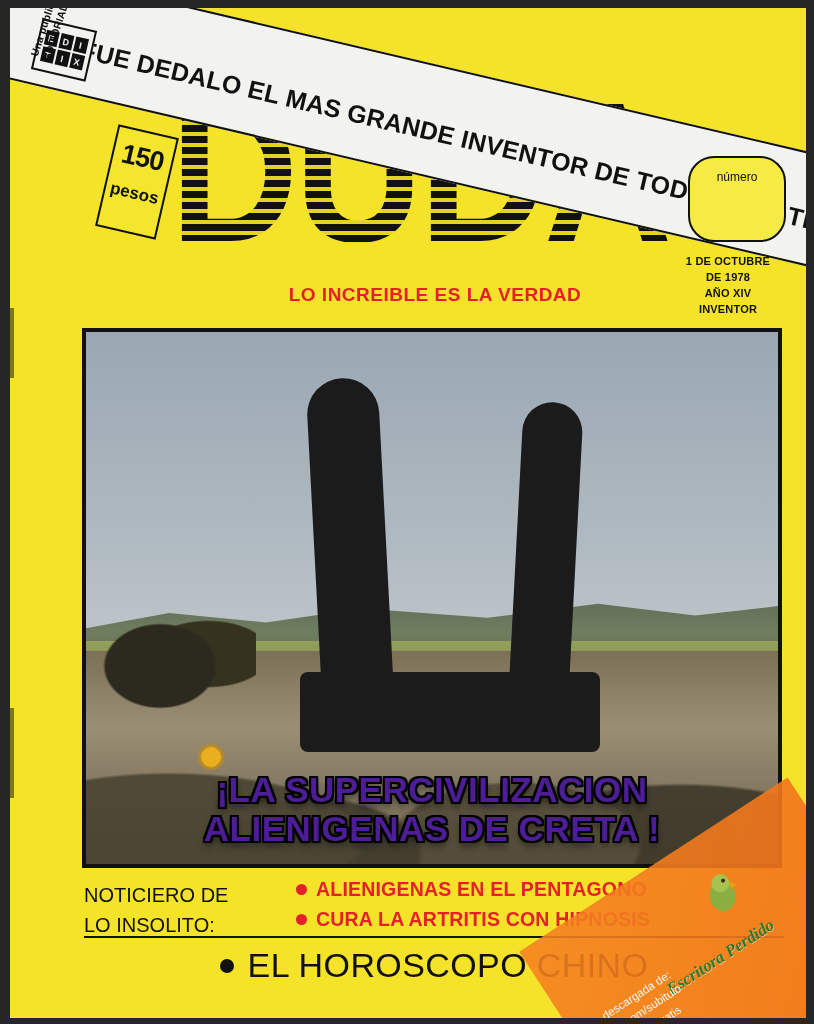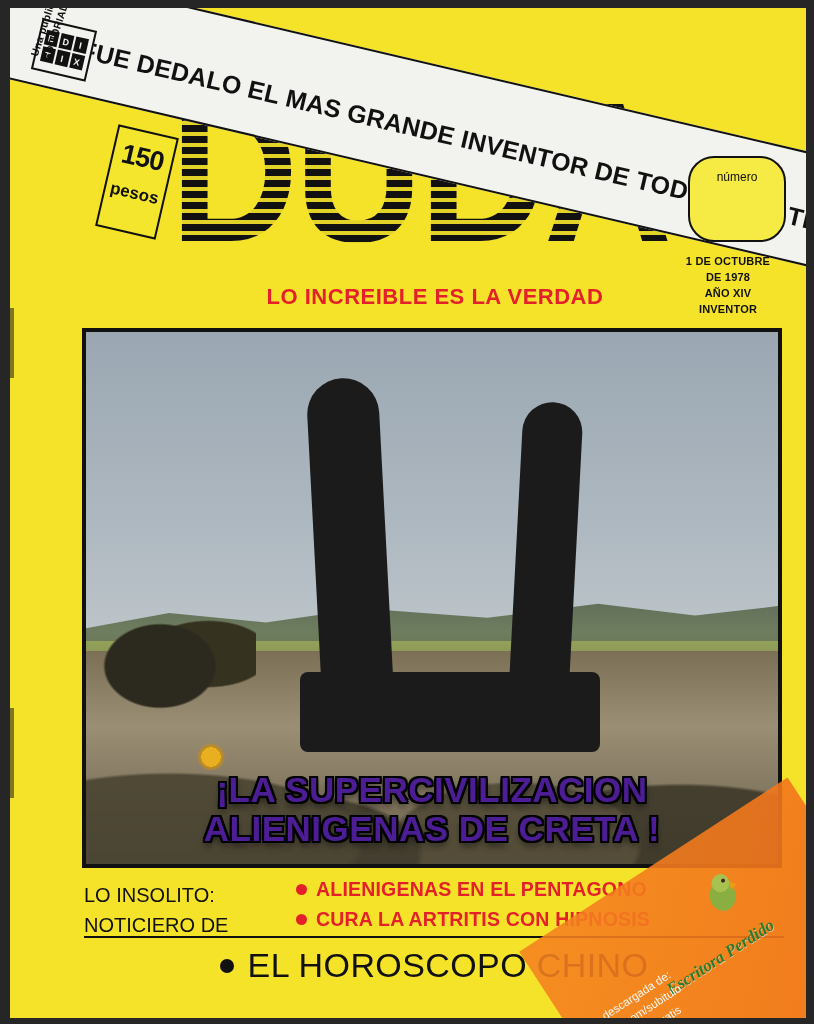--- a/index.html
+++ b/index.html
@@ -179,21 +179,21 @@
     color: #111;
     line-height: 1.45;
     letter-spacing: 0.2px;
   }
   
   .tagline {
     position: absolute;
     left: 190px; top: 276px;
     width: 470px;
     text-align: center;
-    font-size: 22px;
+    font-size: 19px;
     font-weight: bold;
     color: #e4202a;
     letter-spacing: 0.5px;
   }
   
   .photo-frame {
     position: absolute;
     left: 72px; top: 320px;
     width: 700px; height: 540px;
     border: 4px solid #111;
@@ -446,22 +446,22 @@
       <div class="horn-base"></div>
       <div class="shrub"></div>
       <div class="flower"></div>
       <div class="photo-headline">
         <div>¡LA SUPERCIVILIZACION</div>
         <div>ALIENIGENAS DE CRETA !</div>
       </div>
     </div>
 
     <div class="noticiero">
+      <div>NOTICIERO DE</div>
       <div>LO INSOLITO:</div>
-      <div>NOTICIERO DE</div>
     </div>
 
     <div class="bullets">
       <div class="bullet-row">
         <span class="dot"></span>
         <span class="bullet-text">ALIENIGENAS EN EL PENTAGONO</span>
       </div>
       <div class="bullet-row">
         <span class="dot"></span>
         <span class="bullet-text">CURA LA ARTRITIS CON HIPNOSIS</span>

